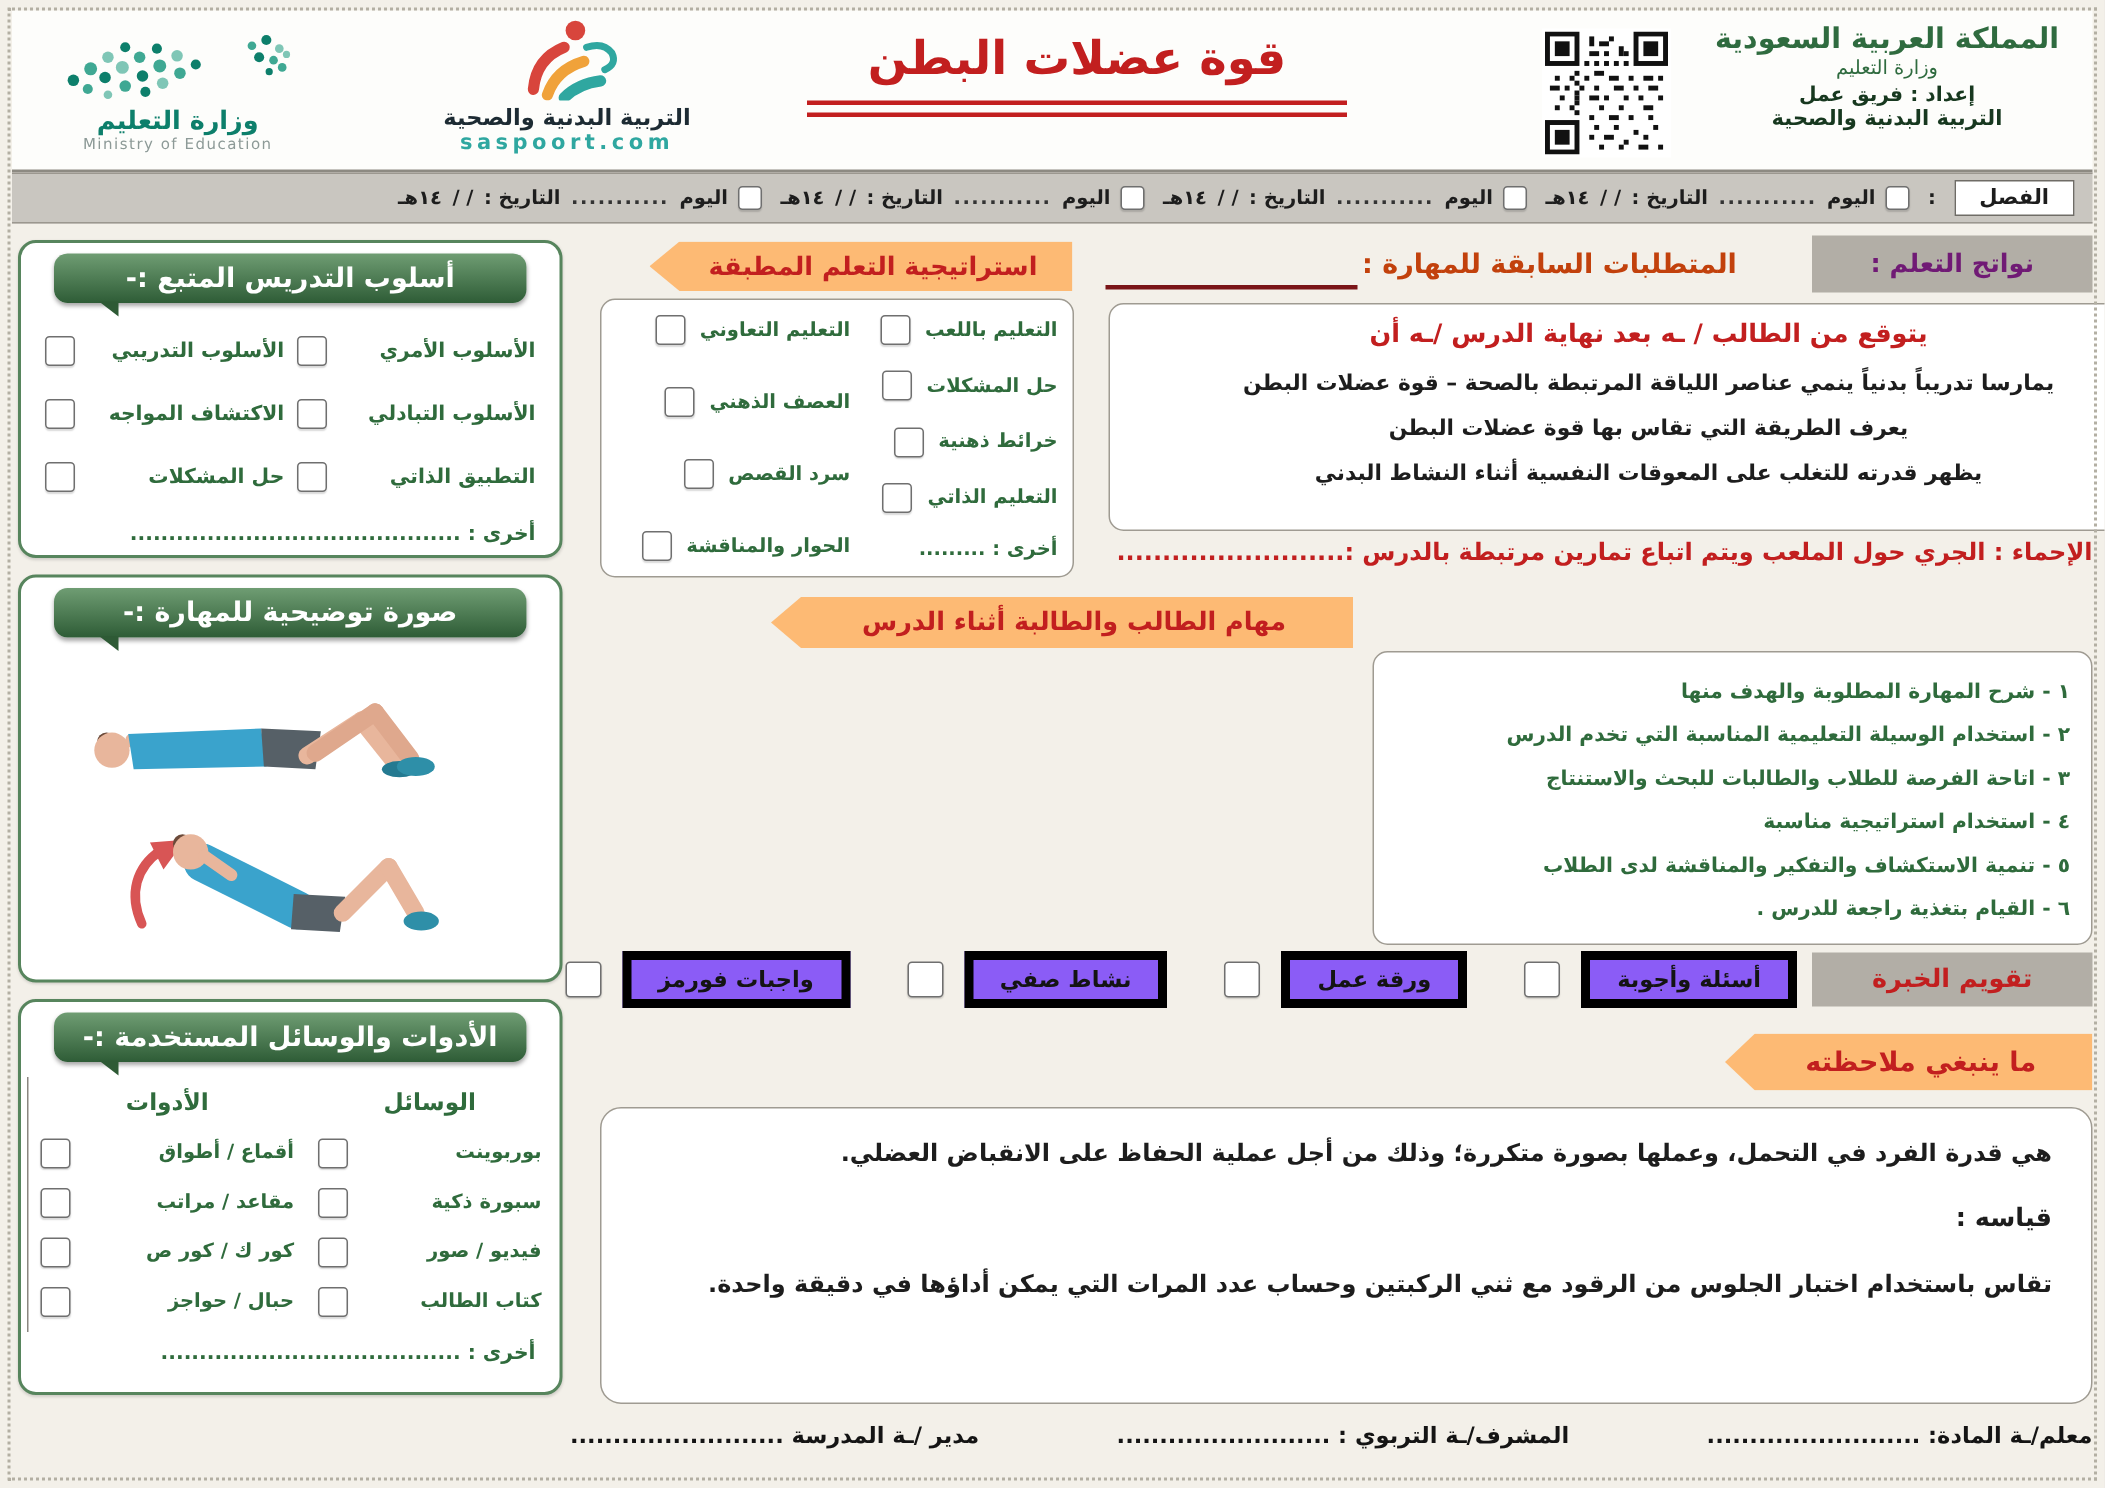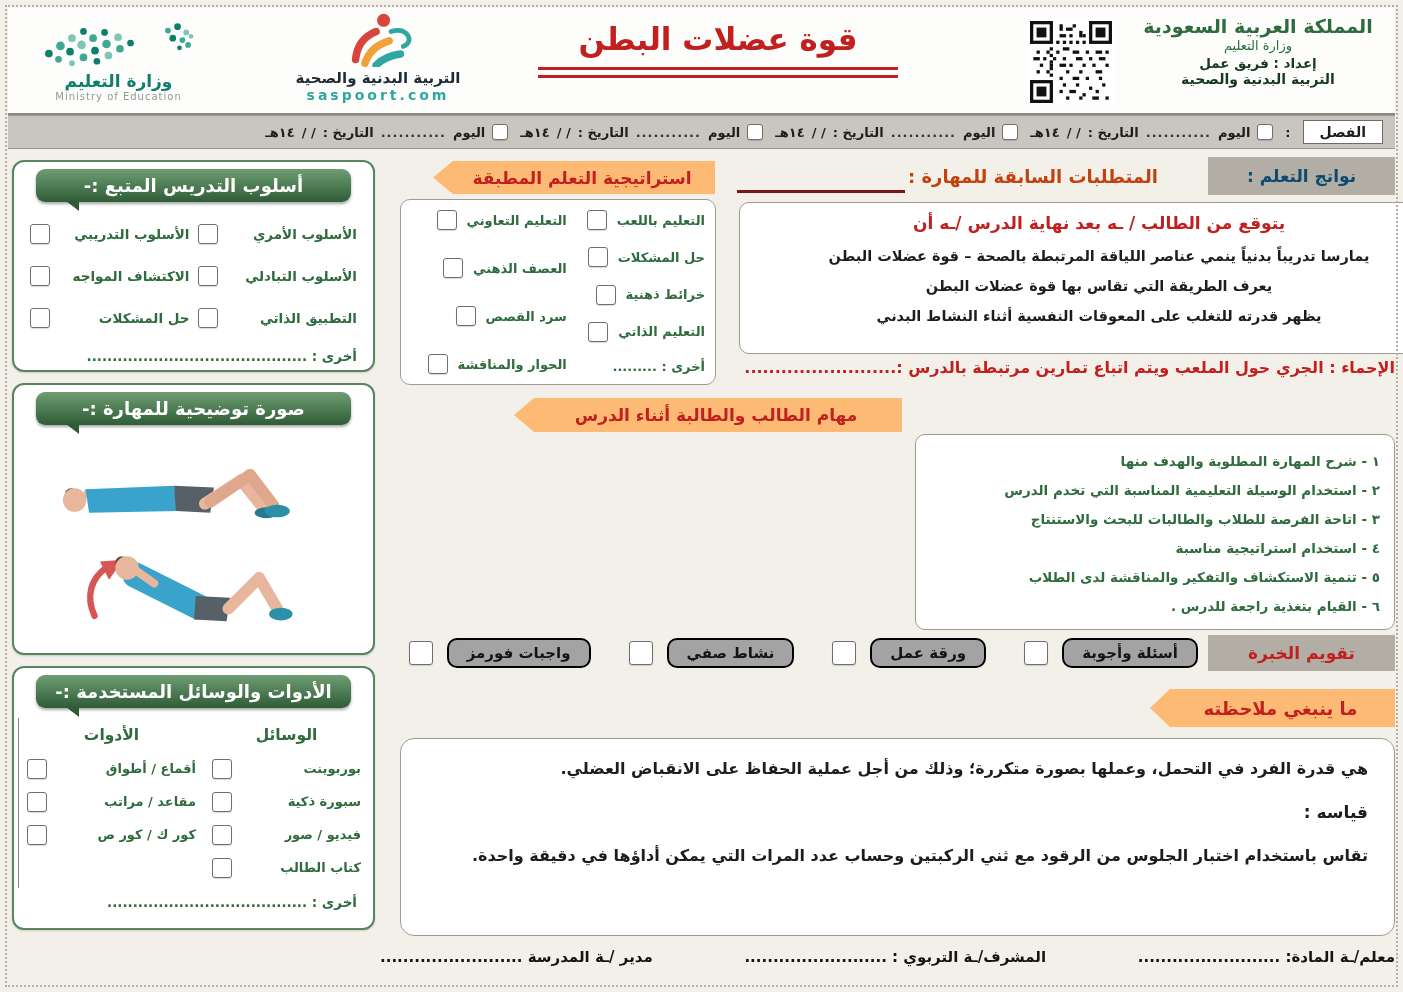--- a/index.html
+++ b/index.html
@@ -58,21 +58,21 @@
   .tools-col { display:flex; flex-direction:column; padding:4px 8px; }
   .tools-col.divided { border-left:1.5px solid #8a8680; }
   .tools-head { color:#2f6b3c; font-weight:bold; font-size:15.5px; text-align:center; padding:4px 0 8px; }
   .tools-row { display:flex; align-items:center; justify-content:space-between; gap:8px; height:33px; }
   .tools-label { color:#2f6b3c; font-weight:bold; font-size:13px; white-space:nowrap; }
 
   
   .gray-box { position:absolute; background:#b2aea6; display:flex; align-items:center; justify-content:center; font-weight:bold; }
   .gray-chev { position:absolute; background:#fdba74; clip-path:polygon(0 50%, 20px 0, 100% 0, 100% 100%, 20px 100%); display:flex; align-items:center; justify-content:center; font-weight:bold; color:#c21f1f; padding:0 10px 0 26px; }
   .panel { position:absolute; background:#fff; border:1.5px solid #9f9b92; border-radius:10px; }
-  .dark-label { color:#0c4a6e; font-size:17px; }
+  .dark-label { color:#701a75; font-size:17px; }
   .red-label { color:#c21f1f; font-size:17px; }
 
   .prereq { position:absolute; left:908px; top:166px; width:292px; font-weight:bold; font-size:18px; color:#c2410c; text-align:left; white-space:nowrap; }
   .prereq-line { position:absolute; left:737px; top:190px; width:168px; border-bottom:3px solid #7a1518; }
 
   .strat-cols { display:flex; height:100%; padding:10px 10px; }
   .strat-col { display:flex; flex-direction:column; justify-content:space-between; }
   .strat-col.c1 { width:47%; }
   .strat-col.c2 { width:53%; }
   .strat-item { display:flex; align-items:center; gap:10px; justify-content:flex-start; }
@@ -82,21 +82,21 @@
   .expect-line { color:#1d1d1d; font-weight:bold; font-size:14.5px; text-align:center; line-height:30px; white-space:nowrap; }
 
   .warmup { position:absolute; left:710px; top:358px; width:685px; color:#c21f1f; font-weight:bold; font-size:16px; text-align:right; white-space:nowrap; }
 
   .task-list { padding:12px 14px; }
   .task-line { color:#2f6b3c; font-weight:bold; font-size:13.5px; line-height:29px; white-space:nowrap; text-align:right; }
   .task-line.student { line-height:33px; font-size:14px; }
 
   .eval-row { position:absolute; left:402px; top:634px; width:796px; height:38px; display:flex; align-items:center; justify-content:flex-start; gap:38px; }
   .eval-item { display:flex; align-items:center; gap:14px; }
-  .eval-label { background:#a3a3a3; border:2px solid #000000; border-radius:10px; padding:4px 18px; font-weight:bold; font-size:15px; color:#141414; white-space:nowrap; }
+  .eval-label { background:#8b5cf6; border:6px solid #000000; border-radius:0; padding:4px 18px; font-weight:bold; font-size:15px; color:#141414; white-space:nowrap; }
 
   .notes-body { padding:20px 26px; color:#1d1d1d; font-weight:bold; }
   .notes-l1 { font-size:16px; margin-bottom:24px; }
   .notes-l2 { font-size:17px; margin-bottom:24px; }
   .notes-l3 { font-size:16px; }
 
   .footer { position:absolute; left:380px; top:948px; width:1015px; display:flex; justify-content:space-between; font-weight:bold; font-size:15px; color:#141414; white-space:nowrap; }
 </style>
 </head>
 <body>
@@ -376,20 +376,24 @@
           <span class="cb"></span>
         </div>
         <div class="tools-row">
           <span class="tools-label">مقاعد / مراتب</span>
           <span class="cb"></span>
         </div>
         <div class="tools-row">
           <span class="tools-label">كور ك / كور ص</span>
           <span class="cb"></span>
         </div>
+        <div class="tools-row">
+          <span class="tools-label">حبال / حواجز</span>
+          <span class="cb"></span>
+        </div>
       </div>
     </div>
     <div class="other-row" style="padding-top:6px;">أخرى : .......................................</div>
   </div>
 
   <div class="gray-box dark-label" style="left:1208px; top:157px; width:187px; height:38px;">نواتج التعلم :</div>
   <div class="prereq">المتطلبات السابقة للمهارة :</div>
   <div class="prereq-line"></div>
 
   <div class="gray-chev" style="left:433px; top:161px; width:282px; height:33px; font-size:17px;">استراتيجية التعلم المطبقة</div>

